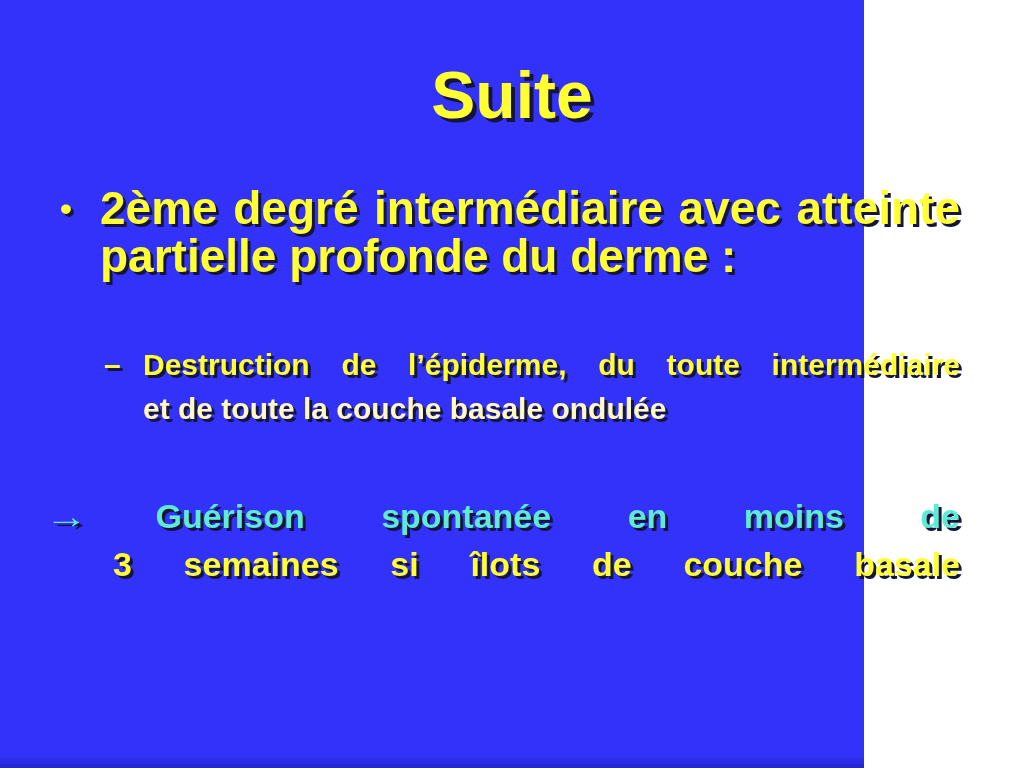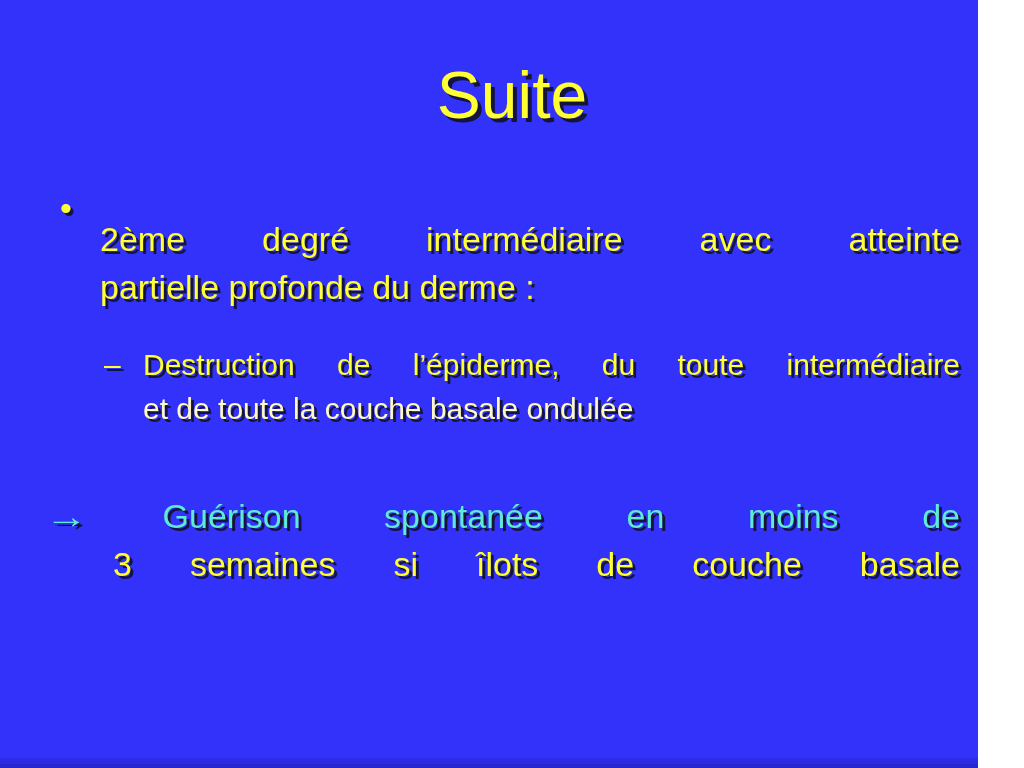--- a/index.html
+++ b/index.html
@@ -4,25 +4,25 @@
 <style>
   html, body {
     margin: 0;
     padding: 0;
     width: 1024px;
     height: 768px;
     overflow: hidden;
   }
   .slide {
     position: relative;
-    width: 978px;
+    width: 864px;
     height: 768px;
     background: #3232fb;
     font-family: "Liberation Sans", "DejaVu Sans", sans-serif;
-    font-weight: normal;
+    font-weight: bold;
   }
   .txt {
     color: #ffff33;
     text-shadow: 3px 3px 0 #15153c;
   }
   .title {
     position: absolute;
     top: 62px;
     left: 0;
     width: 1024px;
@@ -31,23 +31,22 @@
     line-height: 66px;
     letter-spacing: 0px;
     text-shadow: 4px 4px 0 #15153c;
   }
   
   .b1-block {
     position: absolute;
     left: 100px;
     top: 184px;
     width: 860px;
-    font-size: 34px;
+    font-size: 46px;
     line-height: 48px;
-    margin-top: 31px;
   }
   .b1-marker {
     position: absolute;
     left: 60px;
     top: 184px;
     font-size: 34px;
     line-height: 48px;
   }
   
   .sub-block {

